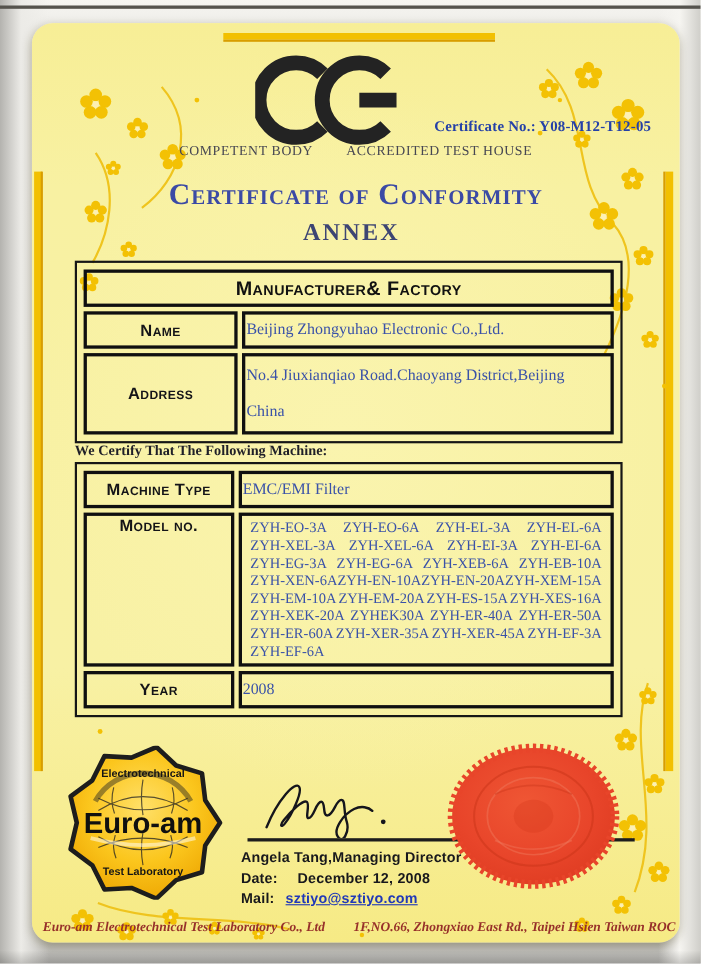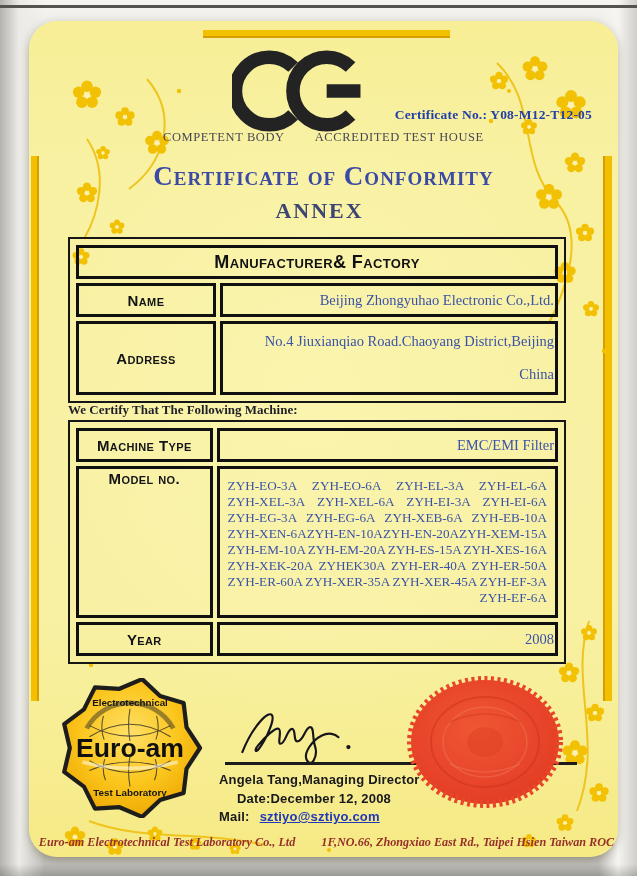--- a/index.html
+++ b/index.html
@@ -8,21 +8,21 @@
     font-family:"Liberation Serif",serif;
     background:linear-gradient(180deg,#f6f5f1 0%,#e4e3df 6%,#dbdad6 55%,#d3d2ce 88%,#bcbbb7 100%);
   }
   .photo-shade{position:absolute;inset:0;pointer-events:none;
     background:linear-gradient(90deg,#b4b3af 0,#ecebe7 3%,rgba(255,255,255,0) 7%,rgba(255,255,255,0) 94%,#f6f5f1 97%,#cfcec9 100%);}
   .photo-topline{position:absolute;left:0;top:5px;width:637px;height:3px;background:#55534d;}
   .photo-bottom{position:absolute;left:0;bottom:0;width:637px;height:12px;background:linear-gradient(180deg,rgba(0,0,0,0),rgba(0,0,0,.18));}
 
   .cert{
     position:absolute;left:29px;top:21px;width:589px;height:836px;
-    border-radius:28px;
+    border-radius:19px;
     background:
       radial-gradient(ellipse 70% 55% at 48% 45%, #faf4ae 0%, rgba(250,244,174,0) 70%),
       linear-gradient(180deg,#f7ee96 0%,#f8f1a2 18%,#f8f1a4 70%,#f6ea85 100%);
     box-shadow:0 3px 9px rgba(70,60,20,.35);
   }
   .decor{position:absolute;inset:0;z-index:1;}
   .layer{position:absolute;z-index:2;}
 
   
   .ce-wrap{left:203px;top:26px;width:142px;height:90px;}
@@ -35,41 +35,41 @@
 
   
   .ctable{position:absolute;left:39px;width:498px;border:2px solid #161616;padding:2px;z-index:2;box-sizing:border-box;}
   .t1{top:216px;} .t2{top:399px;}
   .ctable table{width:100%;border-collapse:separate;border-spacing:4px;}
   .ctable td{border:3px solid #101010;background:transparent;}
   .lblcell{width:132px;text-align:center;font-family:"Liberation Sans",sans-serif;
            font-weight:bold;font-variant:small-caps;font-size:15px;color:#141418;letter-spacing:.4px;}
   .hdrcell{height:26px;text-align:center;font-family:"Liberation Sans",sans-serif;
            font-weight:bold;font-variant:small-caps;font-size:18px;color:#111;letter-spacing:.4px;}
-  .valcell{text-align:right;font-size:14.5px;color:#3a52a8;margin-left:15px;}
+  .valcell{text-align:left;font-size:14.5px;color:#3a52a8;margin-left:15px;}
   .h-name{height:26px;} .h-addr{height:66px;vertical-align:middle;}
   .addr2{margin-top:16px;}
   .h-machine{height:26px;} .h-year{height:26px;}
-  .modelcell{height:128px;vertical-align:top;padding:9px 8px;}
+  .modelcell{height:128px;vertical-align:top;padding:3px 8px;}
   .model-lbl{vertical-align:top;}
   .mrow{font-size:13.2px;color:#3a52a8;line-height:16px;white-space:nowrap;}
   .mrow.spread{display:flex;justify-content:space-between;}
   .certify{left:39px;top:381px;font-size:13px;font-weight:600;color:#1f1f28;}
 
   
   .badge{left:27px;top:657px;width:148px;height:140px;}
   .badge svg{width:100%;height:100%;}
   .badge-big{font-family:"Liberation Sans",sans-serif;font-weight:bold;font-size:38px;fill:#101010;}
   .badge-small{font-family:"Liberation Sans",sans-serif;font-weight:bold;font-size:14px;fill:#151515;}
   .sig{left:198px;top:683px;width:150px;height:58px;}
   .sigline{left:196px;top:741px;width:352px;height:3px;background:#1c1c1c;}
   .sigtext{font-family:"Liberation Sans",sans-serif;font-weight:bold;
            font-size:13px;color:#18181c;letter-spacing:.2px;}
   .signatory{left:190px;top:751px;}
-  .dateline{left:190px;top:770px;display:flex;margin-left:18px;}
+  .dateline{left:190px;top:770px;display:flex;gap:18px;}
   .mailline{left:190px;top:788px;display:flex;gap:10px;}
   .mailval{color:#2038b8;text-decoration:underline;}
   .seal{left:371px;top:649px;width:170px;height:145px;z-index:3;}
   .seal svg{width:100%;height:100%;}
   .footer{left:18px;right:12px;top:802px;display:flex;justify-content:center;gap:26px;
           font-style:italic;font-weight:bold;font-size:12.2px;color:#97302a;white-space:nowrap;z-index:4;margin-top:12px;}
 </style>
 </head>
 <body>
 

